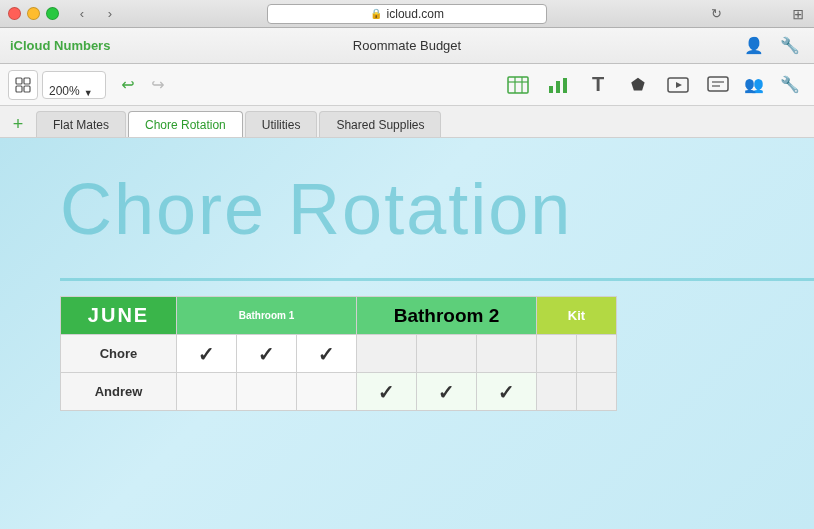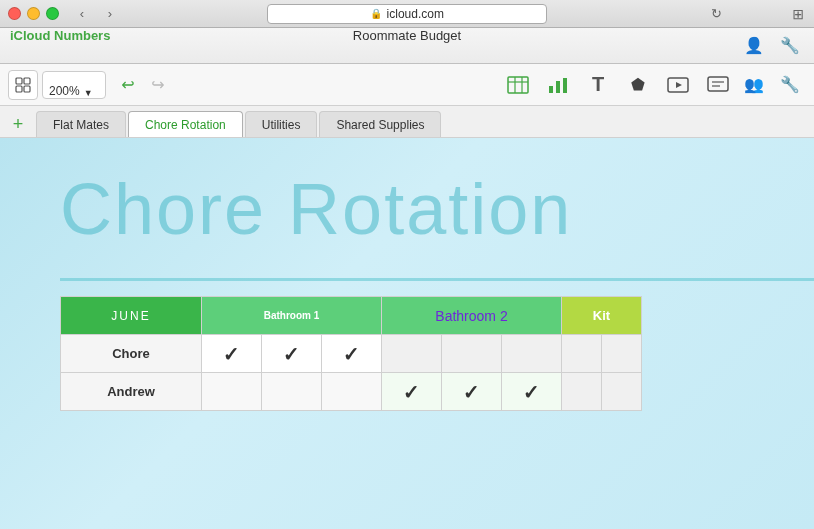--- a/index.html
+++ b/index.html
@@ -82,20 +82,21 @@
       color: #666;
       font-size: 14px;
       cursor: pointer;
     }
 
     
     .app-toolbar {
       background: linear-gradient(to bottom, #f5f5f5, #ebebeb);
       height: 36px;
       display: flex;
+      align-items: center;
       padding: 0 10px;
       border-bottom: 1px solid #c0c0c0;
     }
     .icloud-brand {
       font-size: 13px;
       color: #1a6fcf;
       font-weight: 500;
       margin-right: auto;
     }
     .icloud-brand span { color: #43a843; font-weight: 600; }
@@ -295,37 +296,37 @@
     }
     .chore-table th, .chore-table td {
       border: 1px solid #d0d0d0;
       text-align: center;
       padding: 0;
       height: 38px;
     }
     .th-june {
       background: #3ab54a;
       color: white;
-      font-weight: 400;
-      font-size: 12px;
+      font-weight: 700;
+      font-size: 20px;
       letter-spacing: 2px;
-      width: 141px;
+      width: 116px;
     }
     .th-bathroom1 {
       background: #5dcf7a;
       color: white;
       font-weight: 700;
       font-size: 10px;
       width: 180px;
     }
     .th-bathroom2 {
       background: #5dcf7a;
-      color: #6d28d9;
-      font-weight: 400;
-      font-size: 14px;
+      color: #000000;
+      font-weight: 700;
+      font-size: 19px;
       width: 180px;
     }
     .th-kit {
       background: #b3d943;
       color: white;
       font-weight: 700;
       font-size: 13px;
       width: 80px;
     }
     .td-dates-label {

